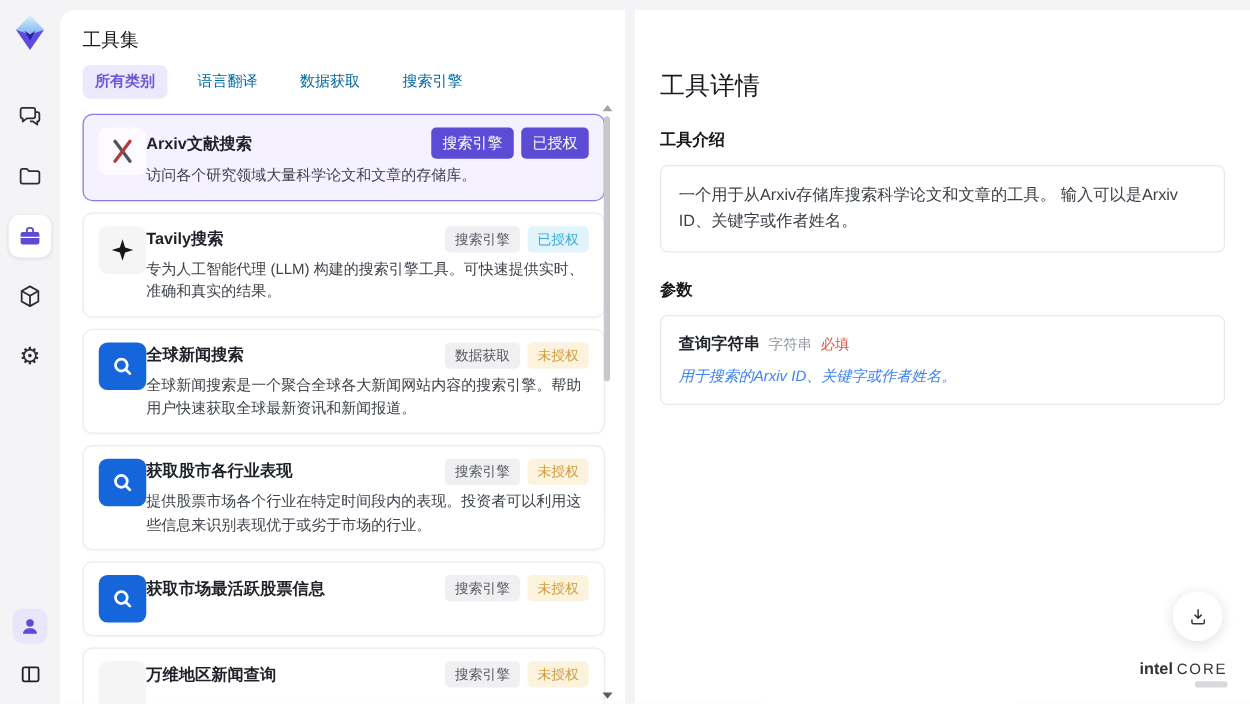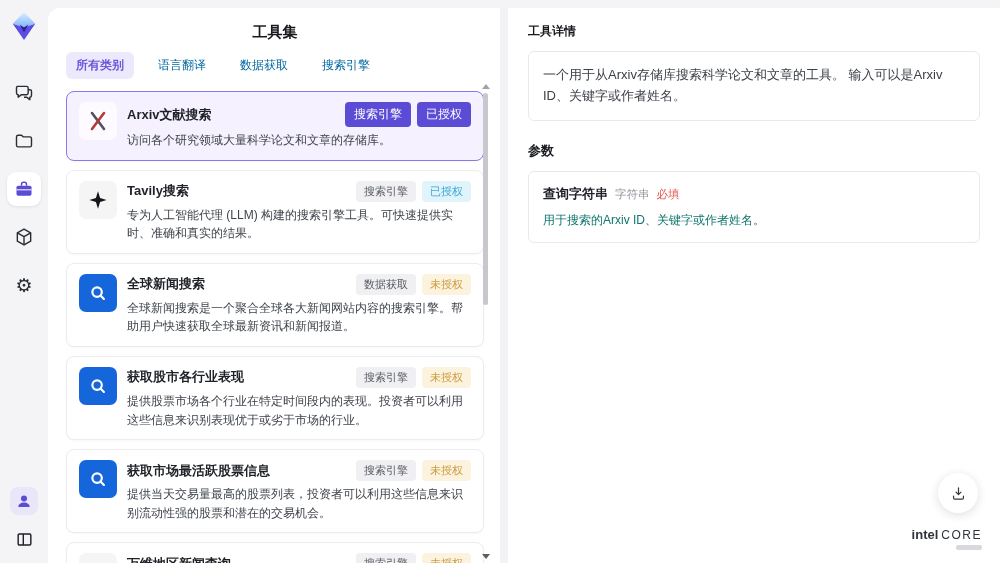--- a/index.html
+++ b/index.html
@@ -17,26 +17,26 @@
   .rail-spacer { flex:1; }
   .rail-bottom { display:flex; flex-direction:column; gap:10px; align-items:center; }
   .avatar-chip { width:28px; height:28px; border-radius:8px; background:#EAE6F9; display:grid; place-items:center; cursor:pointer; }
   .gear-glyph { font-size:19px; line-height:1; color:#2A2E33; }
 
   
   .main { flex:1; margin-top:8px; background:#FFFFFF; border-top-left-radius:12px; display:flex; overflow:hidden; }
 
   
   .list-panel { width:452px; flex:none; padding:15px 16px 0 18px; position:relative; }
-  .panel-title { font-size:15px; font-weight:bold;text-align:center; }
+  .panel-title { font-size:15px; font-weight:normal; }
   .tabs { display:flex; align-items:center; gap:14px; margin-top:10px; }
   .tab { font-size:12px; color:#0369a1; padding:5px 10px; border-radius:6px; cursor:pointer; white-space:nowrap; }
   .tab.active { background:#EDE9FC; color:#6A57D9; font-weight:bold; }
   .cards { margin-top:12px; display:flex; flex-direction:column; gap:9px; width:418px; }
-  .card { display:flex; gap:10px; padding:10px 12px; background:#fff; border:1px solid #ECECEF; border-radius:8px; box-shadow:0 1px 2px rgba(20,20,40,.03); cursor:pointer; }
+  .card { display:flex; padding:10px 12px; background:#fff; border:1px solid #ECECEF; border-radius:8px; box-shadow:0 1px 2px rgba(20,20,40,.03); cursor:pointer; }
   .card.selected { background:#F6F1FE; border:1.5px solid #8A79EA; }
   .tool-ico { width:38px; height:38px; border-radius:7px; flex:none; display:grid; place-items:center; background:#F5F5F6; }
   .tool-ico.white { background:#FDFBFF; }
   .tool-ico.blue  { background:#1565DB; }
   .card-body { flex:1; min-width:0; }
   .card-head { display:flex; align-items:center; }
   .card-name { font-size:13px; font-weight:bold; color:#1E2127; margin-right:auto; }
   .pills { display:flex; gap:6px; margin-left:8px; }
   .pill { font-size:11px; padding:3px 8px; border-radius:4px; white-space:nowrap; }
   .pill-solid  { background:#5B4BD5; color:#FFFFFF; padding:4px 9px; font-size:12px; }
@@ -49,29 +49,29 @@
   .scrollbar { position:absolute; top:76px; bottom:4px; right:10px; width:9px; }
   .sb-arrow { width:0; height:0; border-left:4px solid transparent; border-right:4px solid transparent; margin:0 auto; cursor:pointer; }
   .sb-up { border-bottom:5px solid #9FA3A9; }
   .sb-down { border-top:5px solid #5A5E64; position:absolute; bottom:0; left:0; right:0; margin:auto; }
   .sb-thumb { width:5px; margin:4px auto 0; height:212px; border-radius:3px; background:#C7C8CD; cursor:pointer; }
 
   .v-divider { width:8px; flex:none; background:#F3F3F5; }
 
   
   .detail-panel { flex:1; padding:15px 20px; }
-  .detail-title { font-size:12px; font-weight:bold; }
+  .detail-title { font-size:20px; font-weight:normal;margin-top:32px; }
   .section-h { font-size:13px; font-weight:bold; margin-top:21px; }
   .box { margin-top:11px; border:1px solid #E9E9EC; border-radius:6px; background:#fff; padding:13px 14px; }
   .intro-text { font-size:13px; color:#3C4148; line-height:1.6; }
   .param-head { display:flex; align-items:baseline; gap:7px; }
   .param-name { font-size:13px; font-weight:bold; color:#1E2127; }
   .param-type { font-size:11.5px; color:#9196A0; }
   .param-req  { font-size:11.5px; color:#E2574C; }
-  .param-desc { margin-top:9px; font-size:12px; color:#0f766e; }
+  .param-desc { margin-top:9px; font-size:12px; color:#3b82f6;font-style:italic; }
 
   
   .fab { position:absolute; right:22px; bottom:50px; width:40px; height:40px; border-radius:50%; background:#fff; box-shadow:0 2px 10px rgba(30,30,50,.14); display:grid; place-items:center; cursor:pointer; }
   .brand { position:absolute; right:18px; bottom:13px; text-align:center; }
   .brand-line { font-size:13px; color:#2F3439; white-space:nowrap; }
   .brand-intel { font-weight:bold; }
   .brand-core { letter-spacing:1.5px; font-size:12px; margin-left:3px; }
   .brand-sub { width:26px; height:5px; border-radius:2px; background:#D7D9DC; margin:3px 0 0 auto; }
 
   svg { display:block; }
@@ -257,21 +257,20 @@
             </svg>
           </div>
           <div class="card-body">
             <div class="card-head">
               <span class="card-name">获取市场最活跃股票信息</span>
               <span class="pills">
                 <span class="pill pill-gray">搜索引擎</span>
                 <span class="pill pill-orange">未授权</span>
               </span>
             </div>
-            <div class="card-desc">提供当天交易量最高的股票列表，投资者可以利用这些信息来识别流动性强的股票和潜在的交易机会。</div>
           </div>
         </div>
 
         <div class="card">
           <div class="tool-ico">
             
           </div>
           <div class="card-body">
             <div class="card-head">
               <span class="card-name">万维地区新闻查询</span>
@@ -291,20 +290,21 @@
         <div class="sb-thumb"></div>
         <div class="sb-arrow sb-down"></div>
       </div>
     </section>
 
     <div class="v-divider"></div>
 
     <section class="detail-panel">
       <h2 class="detail-title">工具详情</h2>
 
+      <h3 class="section-h">工具介绍</h3>
       <div class="box">
         <div class="intro-text">一个用于从Arxiv存储库搜索科学论文和文章的工具。 输入可以是Arxiv ID、关键字或作者姓名。</div>
       </div>
 
       <h3 class="section-h">参数</h3>
       <div class="box">
         <div class="param-head">
           <span class="param-name">查询字符串</span>
           <span class="param-type">字符串</span>
           <span class="param-req">必填</span>

